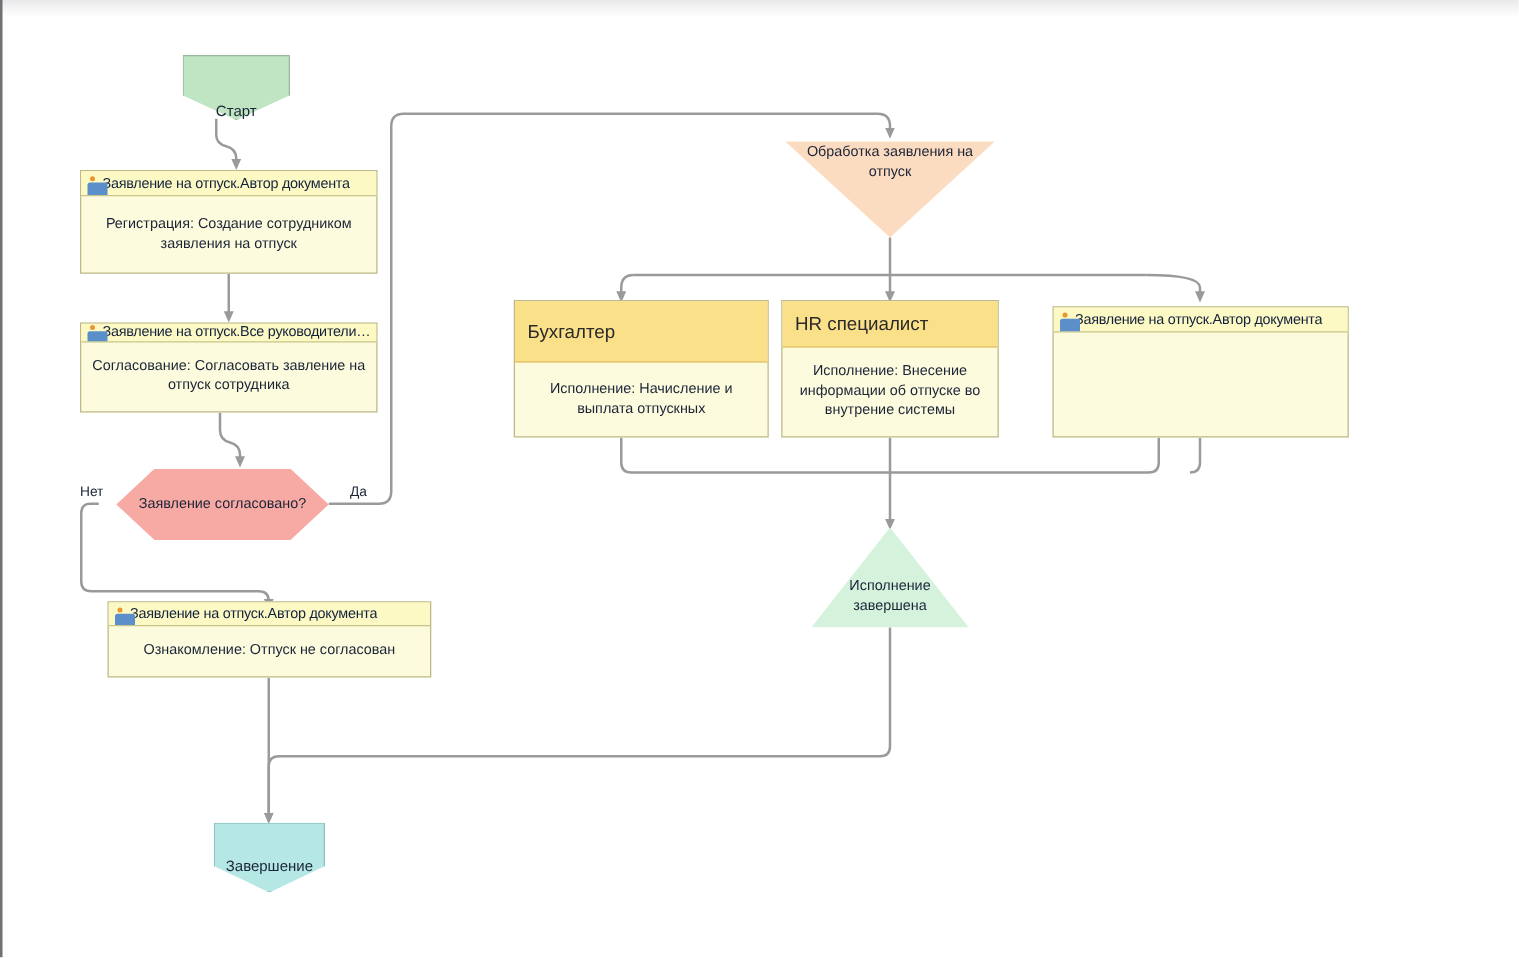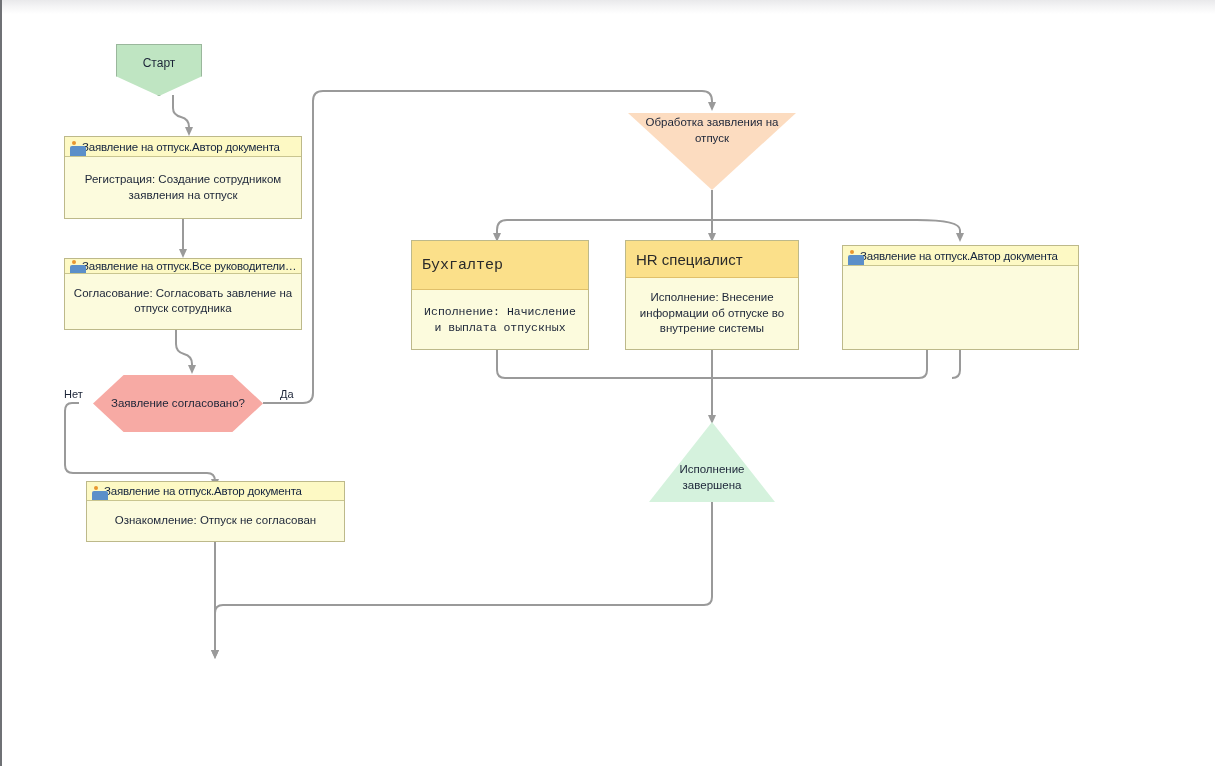--- a/index.html
+++ b/index.html
@@ -173,21 +173,21 @@
       <path d="M712,378 L712,420" marker-end="url(#arrow)"></path>
 
       <path d="M960,350 L960,370 Q960,378 952,378"></path>
 
       <path d="M712,502 L712,597 Q712,605 704,605 L223,605 Q215,605 215,613 L215,655" marker-end="url(#arrow)"></path>
 
       <path d="M215,542 L215,655" marker-end="url(#arrow)"></path>
     </g>
   </svg>
 
-  <div class="node pent start" style="left:116px; top:44px; width:86px; height:52px;">
+  <div class="node pent start" style="left:146px; top:44px; width:86px; height:52px;align-items:flex-end;">
     <div class="shape" style="box-shadow:inset 0 0 0 1px #9ab79c;"></div>
     <span class="ptxt" style="margin-top:12px;">Старт</span>
   </div>
 
   <div class="node task" style="left:64px; top:136px; width:238px; height:83px;">
     <div class="hdr">
       <span class="person-icon">
         <span class="head"></span>
           <span class="body"></span>
       </span>
@@ -218,27 +218,31 @@
     <div class="hdr">
       <span class="person-icon">
         <span class="head"></span>
           <span class="body"></span>
       </span>
       <span class="lbl">Заявление на отпуск.Автор документа</span>
     </div>
     <div class="body">Ознакомление: Отпуск не согласован</div>
   </div>
 
+  <div class="node pent end" style="left:171px; top:658px; width:89px; height:56px;">
+    <div class="shape" style="box-shadow:inset 0 0 0 1px #8fc3c0;"></div>
+    <span class="ptxt" style="margin-top:28px;">Завершение</span>
+  </div>
 
   <div class="node tri down" style="left:628px; top:113px; width:168px; height:77px;">
     <div class="shape"></div>
     <span class="ttxt">Обработка заявления на отпуск</span>
   </div>
 
-  <div class="node task rolebox" style="left:411px; top:240px; width:178px; height:110px;font-family:Liberation Mono, monospace;">
+  <div class="node task rolebox" style="left:411px; top:240px; width:204px; height:110px;">
     <div class="hdr">Бухгалтер</div>
     <div class="body">Исполнение: Начисление и выплата отпускных</div>
   </div>
 
   <div class="node task rolebox" style="left:625px; top:240px; width:174px; height:110px;">
     <div class="hdr">HR специалист</div>
     <div class="body">Исполнение: Внесение информации об отпуске во внутрение системы</div>
   </div>
 
   <div class="node task" style="left:842px; top:245px; width:237px; height:105px;">

